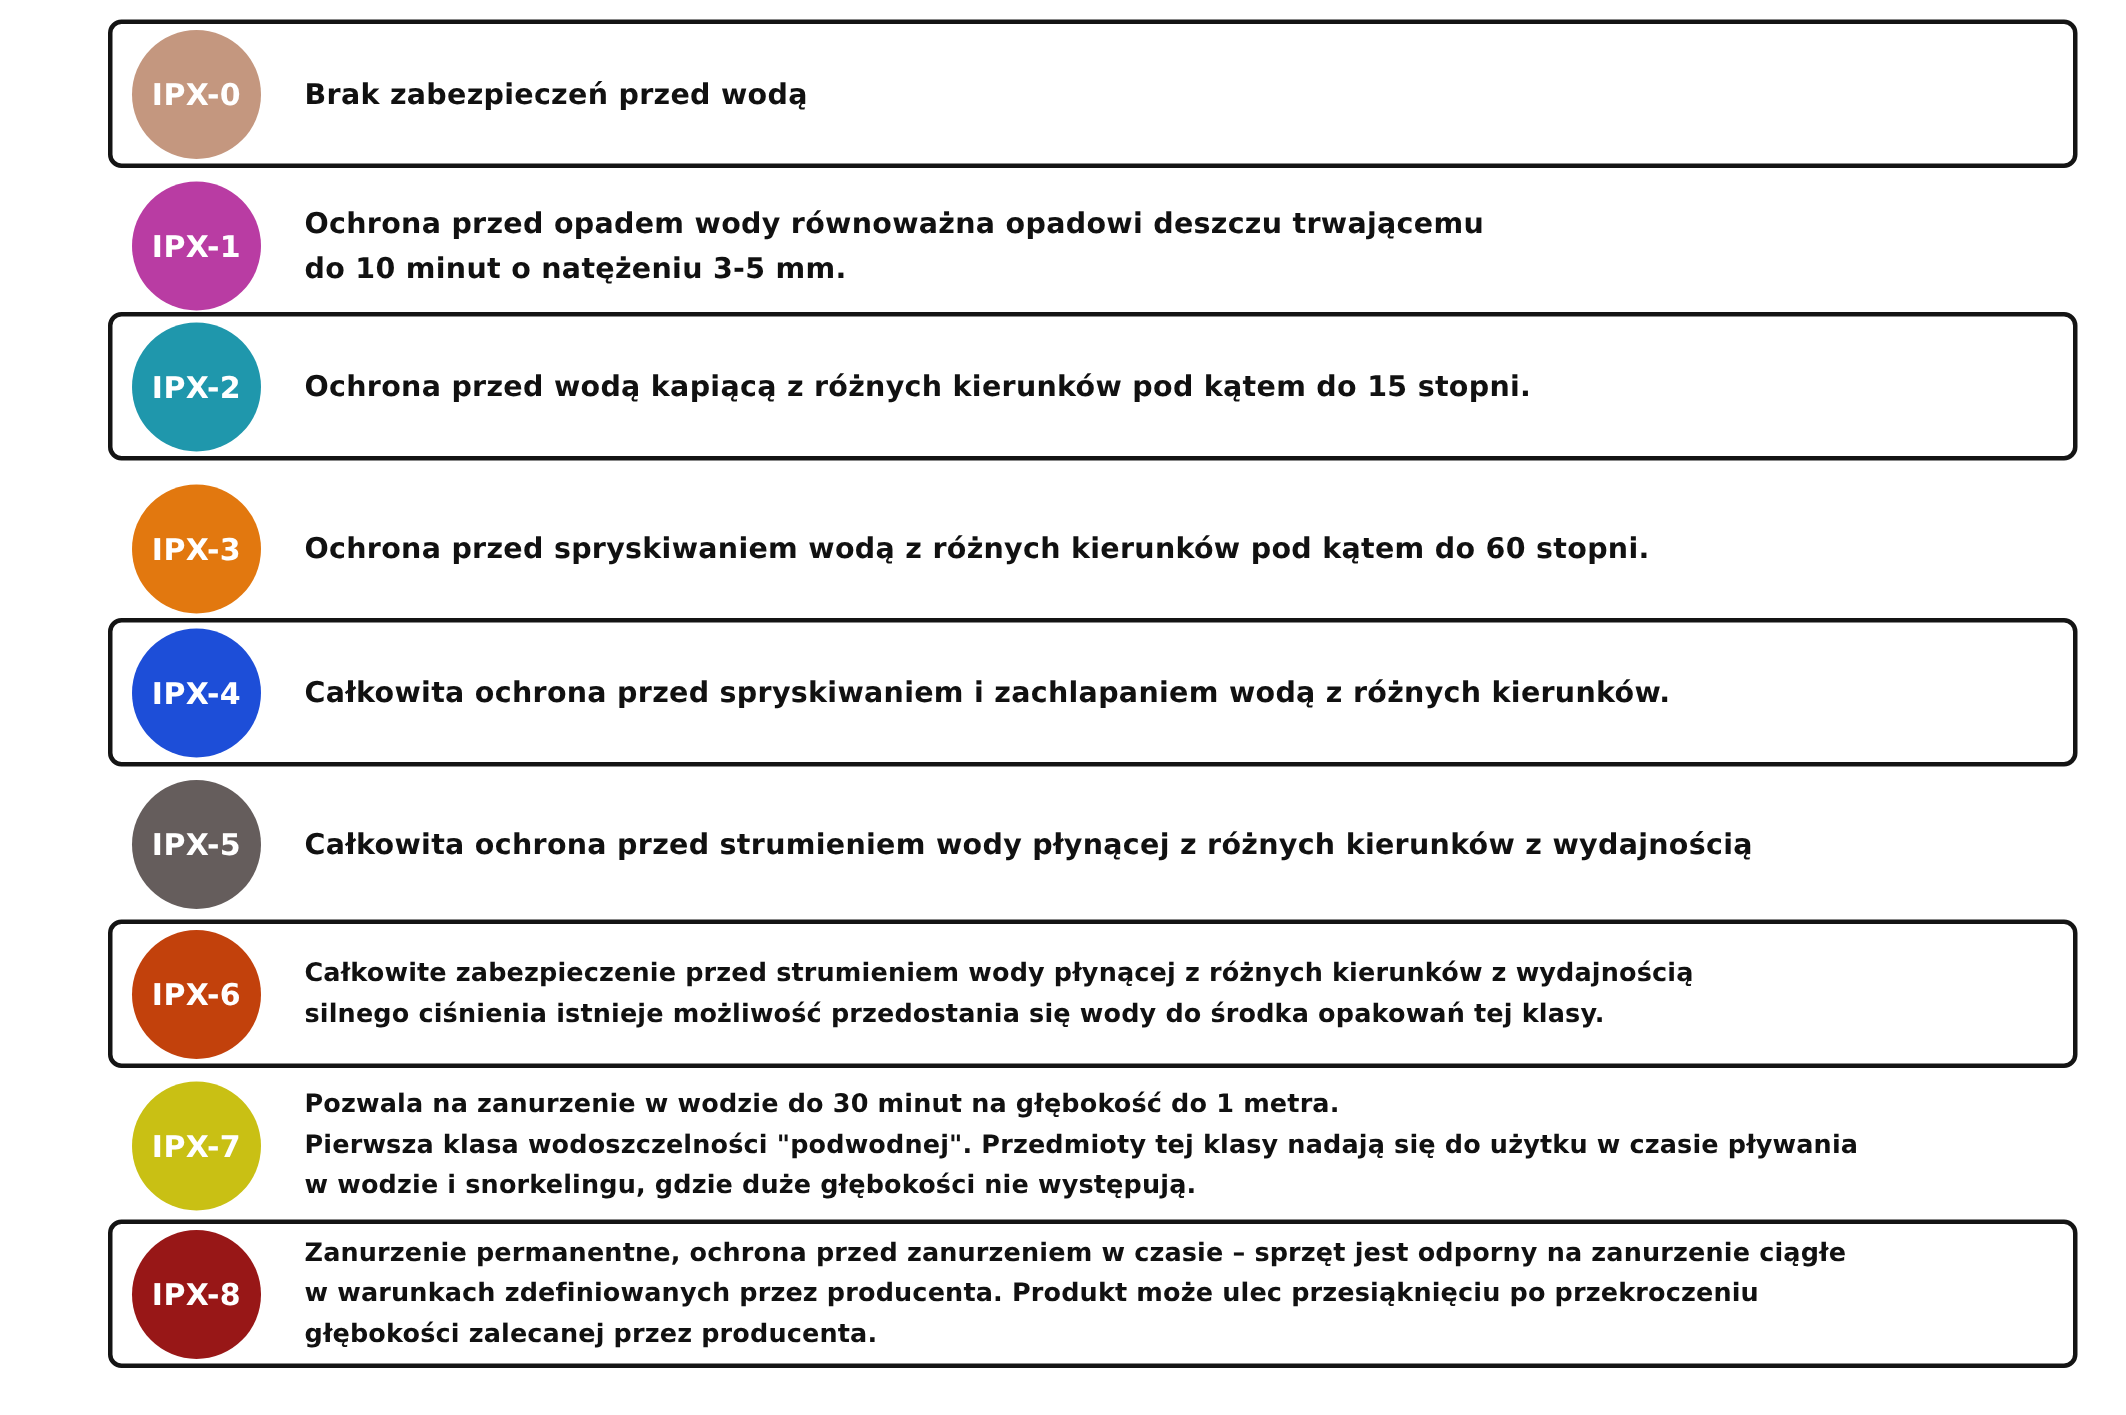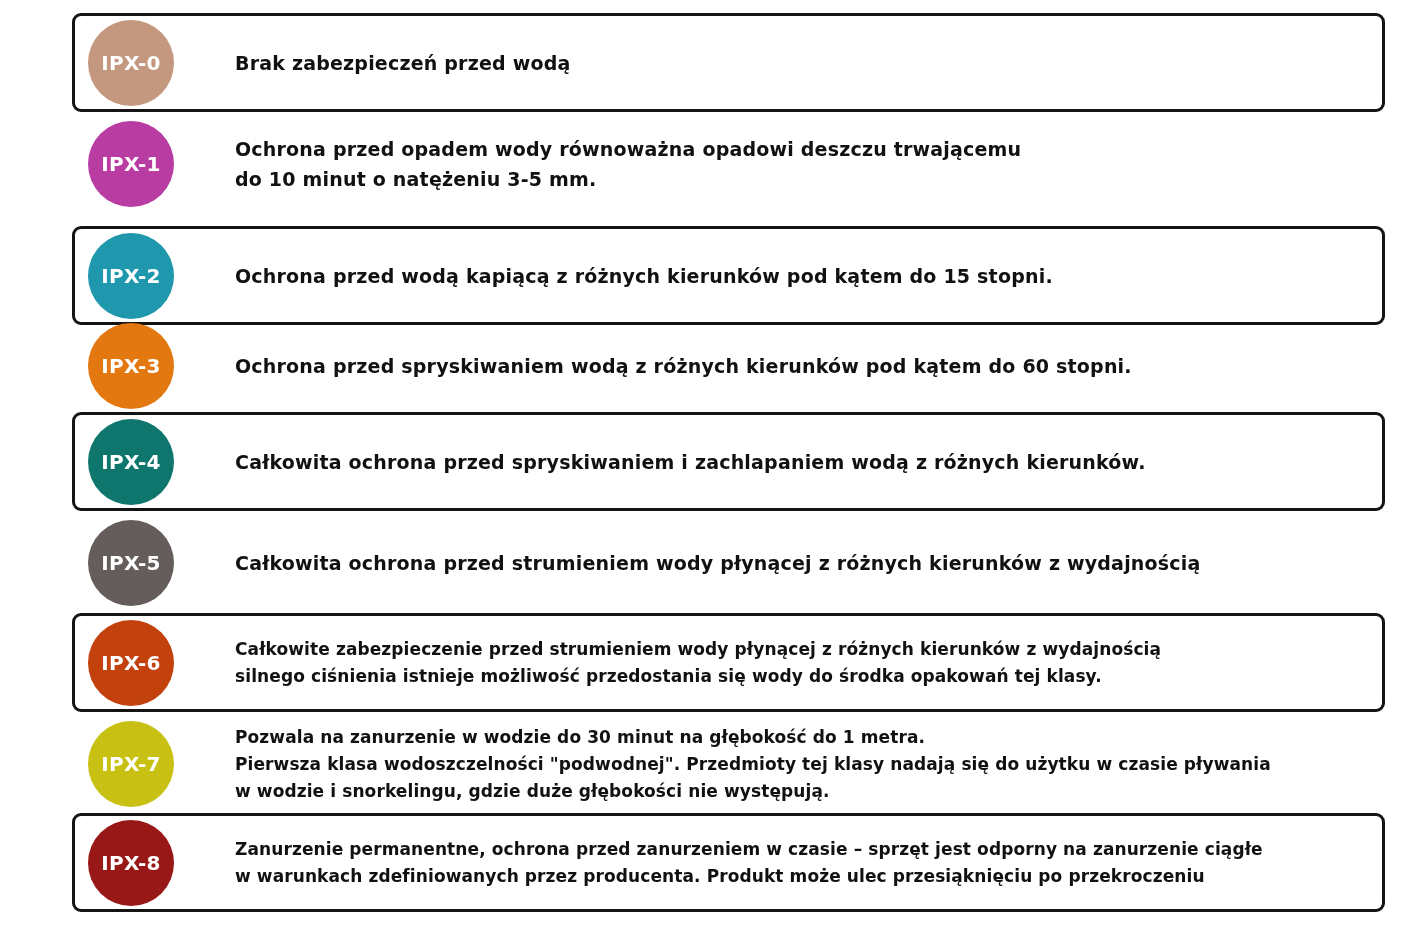--- a/index.html
+++ b/index.html
@@ -52,21 +52,21 @@
       font-weight: bold;
       font-size: 19px;
       line-height: 30px;
       letter-spacing: 0.2px;
     }
     .desc.small {
       font-size: 17px;
       line-height: 27px;
       letter-spacing: 0.1px;
     }
-    .line { display: block; white-space: nowrap; margin-left: 32px; }
+    .line { display: block; white-space: nowrap; }
   </style>
 </head>
 <body>
 
 <div>
   <div class="row boxed" style="top: 13px;">
     <div class="badge" style="background: rgb(196, 151, 127);">
         <span>IPX-0</span>
       </div>
     <div class="desc">
@@ -77,40 +77,40 @@
   <div class="row" style="top: 114px;">
     <div class="badge" style="background: rgb(185, 60, 163);">
         <span>IPX-1</span>
       </div>
     <div class="desc">
       <span class="line">Ochrona przed opadem wody równoważna opadowi deszczu trwającemu</span>
       <span class="line">do 10 minut o natężeniu 3-5 mm.</span>
     </div>
   </div>
 
-  <div class="row boxed" style="top: 226px;">
+  <div class="row boxed" style="top: 208px;">
     <div class="badge" style="background: rgb(31, 151, 172);">
         <span>IPX-2</span>
       </div>
     <div class="desc">
       <span class="line">Ochrona przed wodą kapiącą z różnych kierunków pod kątem do 15 stopni.</span>
     </div>
   </div>
 
   <div class="row" style="top: 316px;">
     <div class="badge" style="background: rgb(226, 120, 15);">
         <span>IPX-3</span>
       </div>
     <div class="desc">
       <span class="line">Ochrona przed spryskiwaniem wodą z różnych kierunków pod kątem do 60 stopni.</span>
     </div>
   </div>
 
   <div class="row boxed" style="top: 412px;">
-    <div class="badge" style="background: #0f766e; text-align: right;">
+    <div class="badge" style="background: #1d4ed8; text-align: right;">
         <span>IPX-4</span>
       </div>
     <div class="desc">
       <span class="line">Całkowita ochrona przed spryskiwaniem i zachlapaniem wodą z różnych kierunków.</span>
     </div>
   </div>
 
   <div class="row" style="top: 513px;">
     <div class="badge" style="background: rgb(101, 93, 92);">
         <span>IPX-5</span>
@@ -141,15 +141,16 @@
     </div>
   </div>
 
   <div class="row boxed" style="top: 813px;">
     <div class="badge" style="background: rgb(152, 23, 23);">
         <span>IPX-8</span>
       </div>
     <div class="desc small">
       <span class="line">Zanurzenie permanentne, ochrona przed zanurzeniem w czasie – sprzęt jest odporny na zanurzenie ciągłe</span>
       <span class="line">w warunkach zdefiniowanych przez producenta. Produkt może ulec przesiąknięciu po przekroczeniu</span>
+      <span class="line">głębokości zalecanej przez producenta.</span>
     </div>
   </div>
 </div>
 
 </body></html>

